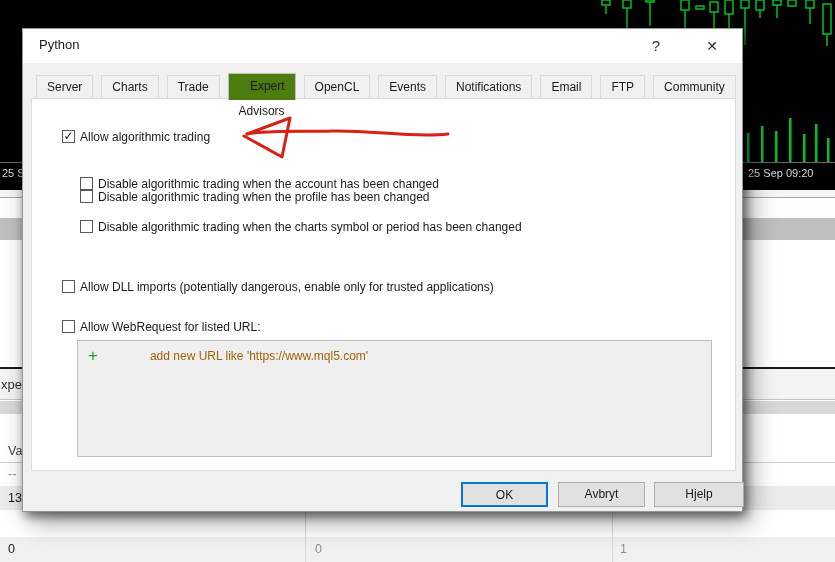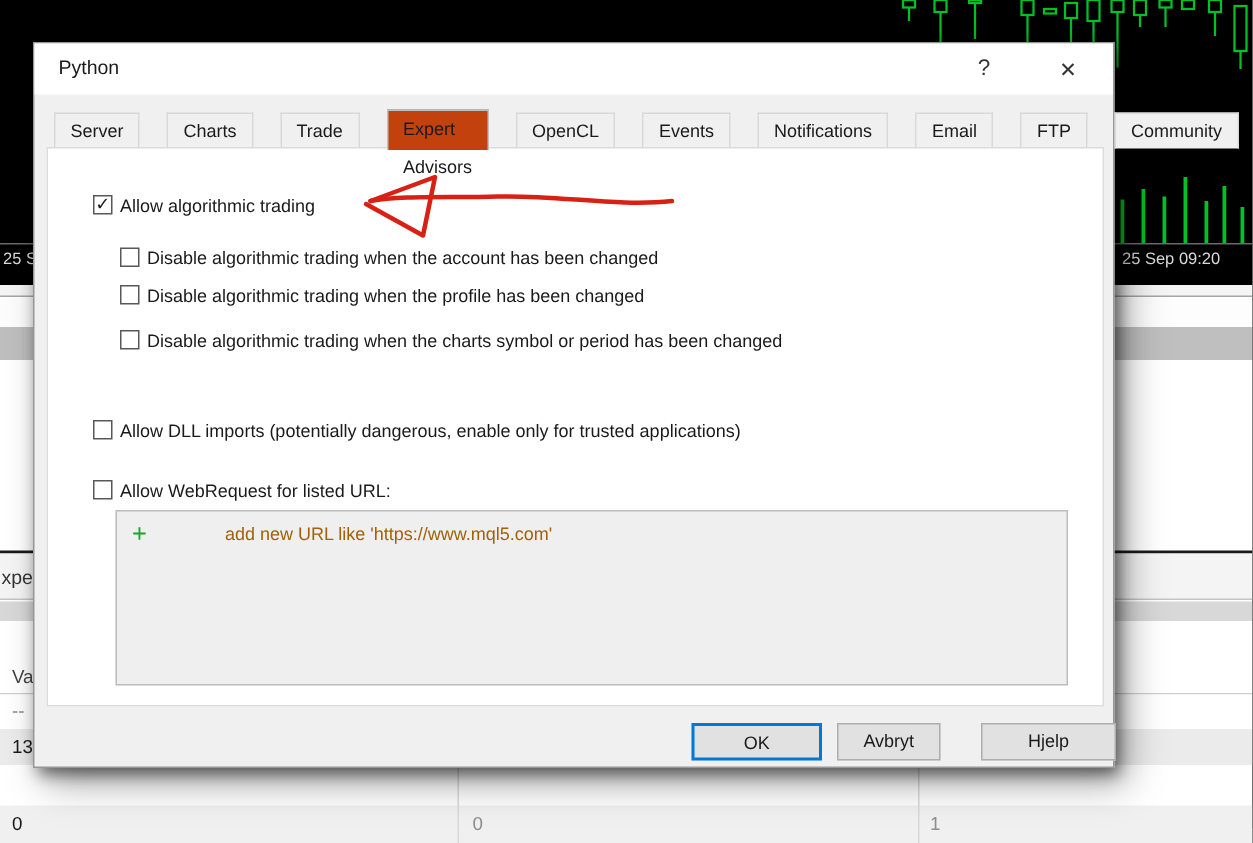--- a/index.html
+++ b/index.html
@@ -44,39 +44,39 @@
           box-shadow:3px 4px 10px rgba(0,0,0,.55), 8px 10px 24px rgba(0,0,0,.35);}
   .titlebar{position:absolute;left:0;top:0;width:100%;height:34px;background:#fff;}
   .titlebar .title{position:absolute;left:16px;top:8px;font-size:13px;color:#1a1a1a;}
   .tb-btn{position:absolute;top:5px;width:34px;height:24px;text-align:center;line-height:24px;
           color:#333;cursor:default;}
   .tb-help{left:616px;font-size:15px;}
   .tb-close{left:672px;font-size:14px;}
 
   .tabstrip{position:absolute;left:13px;top:44px;height:26px;display:flex;align-items:flex-end;}
   .tab{height:24px;line-height:22px;padding:0 10px;font-size:12px;color:#1a1a1a;background:#f0f0f0;
-       border:1px solid #d9d9d9;border-bottom:none;margin-right:18px;position:relative;}
-  .tab.active{height:27px;line-height:25px;background:#c2410c;border-color:#bfbfbf;z-index:3;margin-bottom:-1px;}
+       border:1px solid #d9d9d9;border-bottom:none;margin-right:8px;position:relative;text-align:right;}
+  .tab.active{height:27px;line-height:25px;background:#4d7c0f;border-color:#bfbfbf;z-index:3;margin-bottom:-1px;}
 
   .tabpage{position:absolute;left:8px;top:69px;width:705px;height:373px;background:#fff;border:1px solid #dcdcdc;}
 
   .cb-row{position:absolute;display:flex;align-items:flex-start;}
   .cb-box{width:13px;height:13px;background:#fff;border:1px solid #585858;flex:0 0 13px;
           font-size:12px;line-height:11px;text-align:center;color:#1a1a1a;margin-right:5px;}
   .cb-label{font-size:12px;color:#1a1a1a;line-height:14px;white-space:nowrap;}
 
   .url-box{position:absolute;left:45px;top:241px;width:635px;height:117px;background:#efefef;border:1px solid #bdbdbd;}
   .url-add{position:absolute;left:10px;top:6px;display:flex;align-items:center;}
   .plus{color:#1fa32e;font-size:17px;line-height:17px;margin-right:9px;font-weight:400;}
   .url-text{font-size:12px;color:#a16207;margin-left:43px;}
 
   .btn{position:absolute;top:453px;height:25px;background:#e1e1e1;border:1px solid #adadad;
        font-size:12px;color:#1a1a1a;text-align:center;line-height:22px;}
   .btn-ok{left:438px;width:87px;border:2px solid #0078d7;}
-  .btn-cancel{left:535px;width:69px;}
+  .btn-cancel{left:535px;width:87px;}
   .btn-help{left:631px;width:90px;}
 
   
   .annotation{position:absolute;left:0;top:0;z-index:20;pointer-events:none;}
 </style>
 </head>
 <body>
 
 <div id="screen">
 
@@ -166,21 +166,21 @@
       <div class="tab">Community</div>
     </div>
 
     <div class="tabpage">
 
       <div class="cb-row" style="left:30px;top:31px;">
         <span class="cb-box">✓</span>
         <span class="cb-label">Allow algorithmic trading</span>
       </div>
 
-      <div class="cb-row" style="left:48px;top:66px;">
+      <div class="cb-row" style="left:48px;top:78px;">
         <span class="cb-box"></span>
         <span class="cb-label">Disable algorithmic trading when the account has been changed</span>
       </div>
 
       <div class="cb-row" style="left:48px;top:91px;">
         <span class="cb-box"></span>
         <span class="cb-label">Disable algorithmic trading when the profile has been changed</span>
       </div>
 
       <div class="cb-row" style="left:48px;top:121px;text-align:center;">

